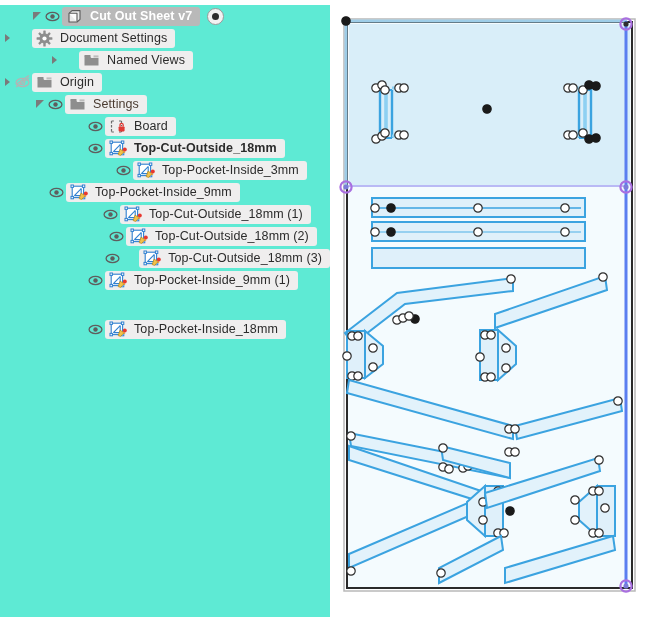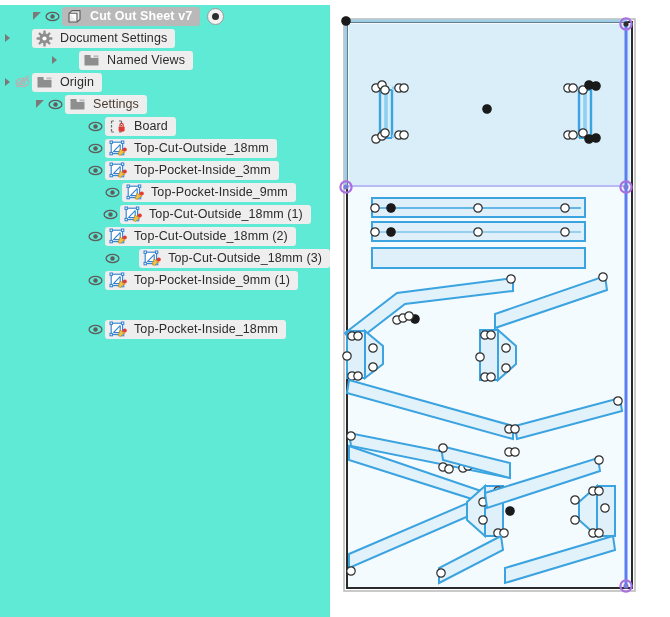--- a/index.html
+++ b/index.html
@@ -208,21 +208,21 @@
           <span class="ico">
             <svg width="18" height="17" viewBox="0 0 18 17">
               <path d="M2.5 3 L2.5 14 M2.5 3 L5 3 M2.5 14 L5 14 M12.5 3 L12.5 8 M10 3 L12.5 3 M10 14 L12.5 14 M12.5 12 L12.5 14" stroke="#6b6b6b" stroke-width="1.2" fill="none" stroke-dasharray="2.4 1.6"></path>
               <rect x="9.6" y="8.4" width="6" height="5" rx="0.8" fill="#e03a35"></rect>
               <path d="M11 8.4 L11 6.9 a1.6 1.6 0 0 1 3.2 0 L14.2 8.4" fill="none" stroke="#e03a35" stroke-width="1.3"></path>
             </svg>
           </span>
           <span class="label">Board</span>
         </span>
       </div>
-      <div class="row" style="padding-left: 73px;">
+      <div class="row" style="padding-left: 73px; font-weight: bold;">
         <span class="twisty"></span>
         <span class="ico eye">
           <svg width="17" height="17" viewBox="0 0 17 17">
             <ellipse cx="8.5" cy="8.5" rx="6.4" ry="4.1" fill="none" stroke="#5e5e5e" stroke-width="1.3"></ellipse>
             <circle cx="8.5" cy="8.5" r="2.2" fill="#5e5e5e"></circle>
           </svg>
         </span>
         <span class="cell">
           <span class="ico">
             <svg width="18" height="17" viewBox="0 0 18 17">
@@ -234,21 +234,21 @@
               <rect x="1" y="12.4" width="2.4" height="2.4" fill="#ffffff" stroke="#2f7fd0" stroke-width="1"></rect>
               <rect x="12.4" y="12.4" width="2.4" height="2.4" fill="#ffffff" stroke="#2f7fd0" stroke-width="1"></rect>
               <path d="M9.2 14.6 L11 9.2 L15.2 11.6 L11.6 15.4 Z" fill="#f2c14a" stroke="#b98c1f" stroke-width="0.8"></path>
               <path d="M14 10.4 L16.4 12 L15.6 13.2 L13.4 11.6 Z" fill="#e8a33d"></path>
               <circle cx="15.8" cy="9.6" r="2" fill="#e8382f"></circle>
             </svg>
           </span>
           <span class="label">Top-Cut-Outside_18mm</span>
         </span>
       </div>
-      <div class="row" style="padding-left: 73px;">
+      <div class="row" style="padding-left: 73px; margin-left: 28px;">
         <span class="twisty"></span>
         <span class="ico eye">
           <svg width="17" height="17" viewBox="0 0 17 17">
             <ellipse cx="8.5" cy="8.5" rx="6.4" ry="4.1" fill="none" stroke="#5e5e5e" stroke-width="1.3"></ellipse>
             <circle cx="8.5" cy="8.5" r="2.2" fill="#5e5e5e"></circle>
           </svg>
         </span>
         <span class="cell">
           <span class="ico">
             <svg width="18" height="17" viewBox="0 0 18 17">
@@ -260,21 +260,21 @@
               <rect x="1" y="12.4" width="2.4" height="2.4" fill="#ffffff" stroke="#2f7fd0" stroke-width="1"></rect>
               <rect x="12.4" y="12.4" width="2.4" height="2.4" fill="#ffffff" stroke="#2f7fd0" stroke-width="1"></rect>
               <path d="M9.2 14.6 L11 9.2 L15.2 11.6 L11.6 15.4 Z" fill="#f2c14a" stroke="#b98c1f" stroke-width="0.8"></path>
               <path d="M14 10.4 L16.4 12 L15.6 13.2 L13.4 11.6 Z" fill="#e8a33d"></path>
               <circle cx="15.8" cy="9.6" r="2" fill="#e8382f"></circle>
             </svg>
           </span>
           <span class="label">Top-Pocket-Inside_3mm</span>
         </span>
       </div>
-      <div class="row" style="padding-left: 90px; align-items: center;">
+      <div class="row" style="padding-left: 34px; align-items: center;">
         <span class="twisty"></span>
         <span class="ico eye">
           <svg width="17" height="17" viewBox="0 0 17 17">
             <ellipse cx="8.5" cy="8.5" rx="6.4" ry="4.1" fill="none" stroke="#5e5e5e" stroke-width="1.3"></ellipse>
             <circle cx="8.5" cy="8.5" r="2.2" fill="#5e5e5e"></circle>
           </svg>
         </span>
         <span class="cell">
           <span class="ico">
             <svg width="18" height="17" viewBox="0 0 18 17">
@@ -312,21 +312,21 @@
               <rect x="1" y="12.4" width="2.4" height="2.4" fill="#ffffff" stroke="#2f7fd0" stroke-width="1"></rect>
               <rect x="12.4" y="12.4" width="2.4" height="2.4" fill="#ffffff" stroke="#2f7fd0" stroke-width="1"></rect>
               <path d="M9.2 14.6 L11 9.2 L15.2 11.6 L11.6 15.4 Z" fill="#f2c14a" stroke="#b98c1f" stroke-width="0.8"></path>
               <path d="M14 10.4 L16.4 12 L15.6 13.2 L13.4 11.6 Z" fill="#e8a33d"></path>
               <circle cx="15.8" cy="9.6" r="2" fill="#e8382f"></circle>
             </svg>
           </span>
           <span class="label">Top-Cut-Outside_18mm (1)</span>
         </span>
       </div>
-      <div class="row" style="padding-left: 73px;">
+      <div class="row" style="padding-left: 94px;">
         <span class="twisty"></span>
         <span class="ico eye">
           <svg width="17" height="17" viewBox="0 0 17 17">
             <ellipse cx="8.5" cy="8.5" rx="6.4" ry="4.1" fill="none" stroke="#5e5e5e" stroke-width="1.3"></ellipse>
             <circle cx="8.5" cy="8.5" r="2.2" fill="#5e5e5e"></circle>
           </svg>
         </span>
         <span class="cell">
           <span class="ico">
             <svg width="18" height="17" viewBox="0 0 18 17">

